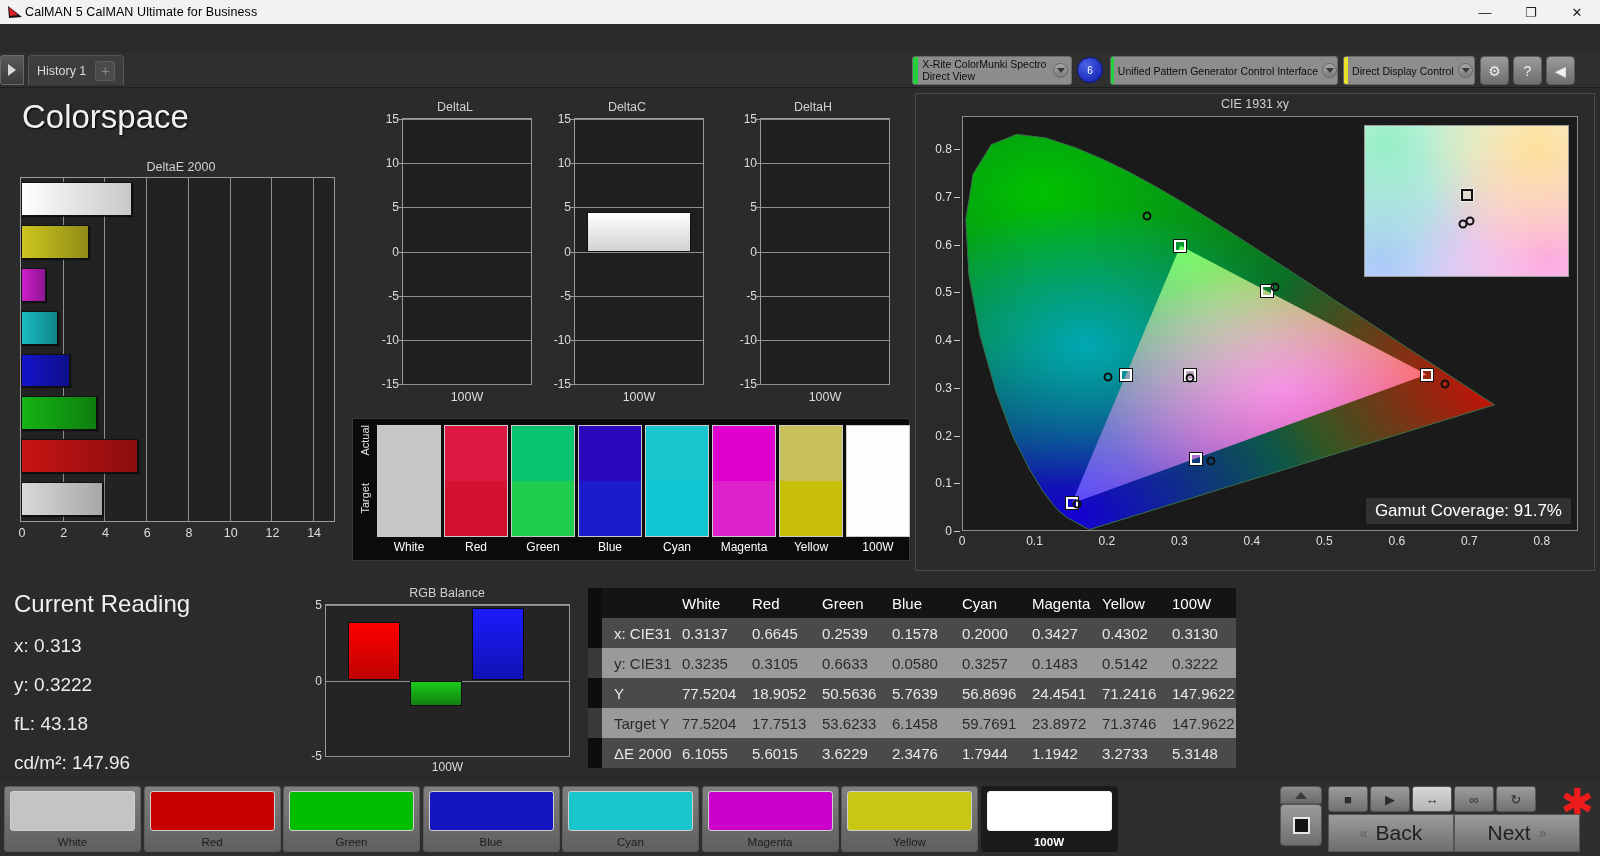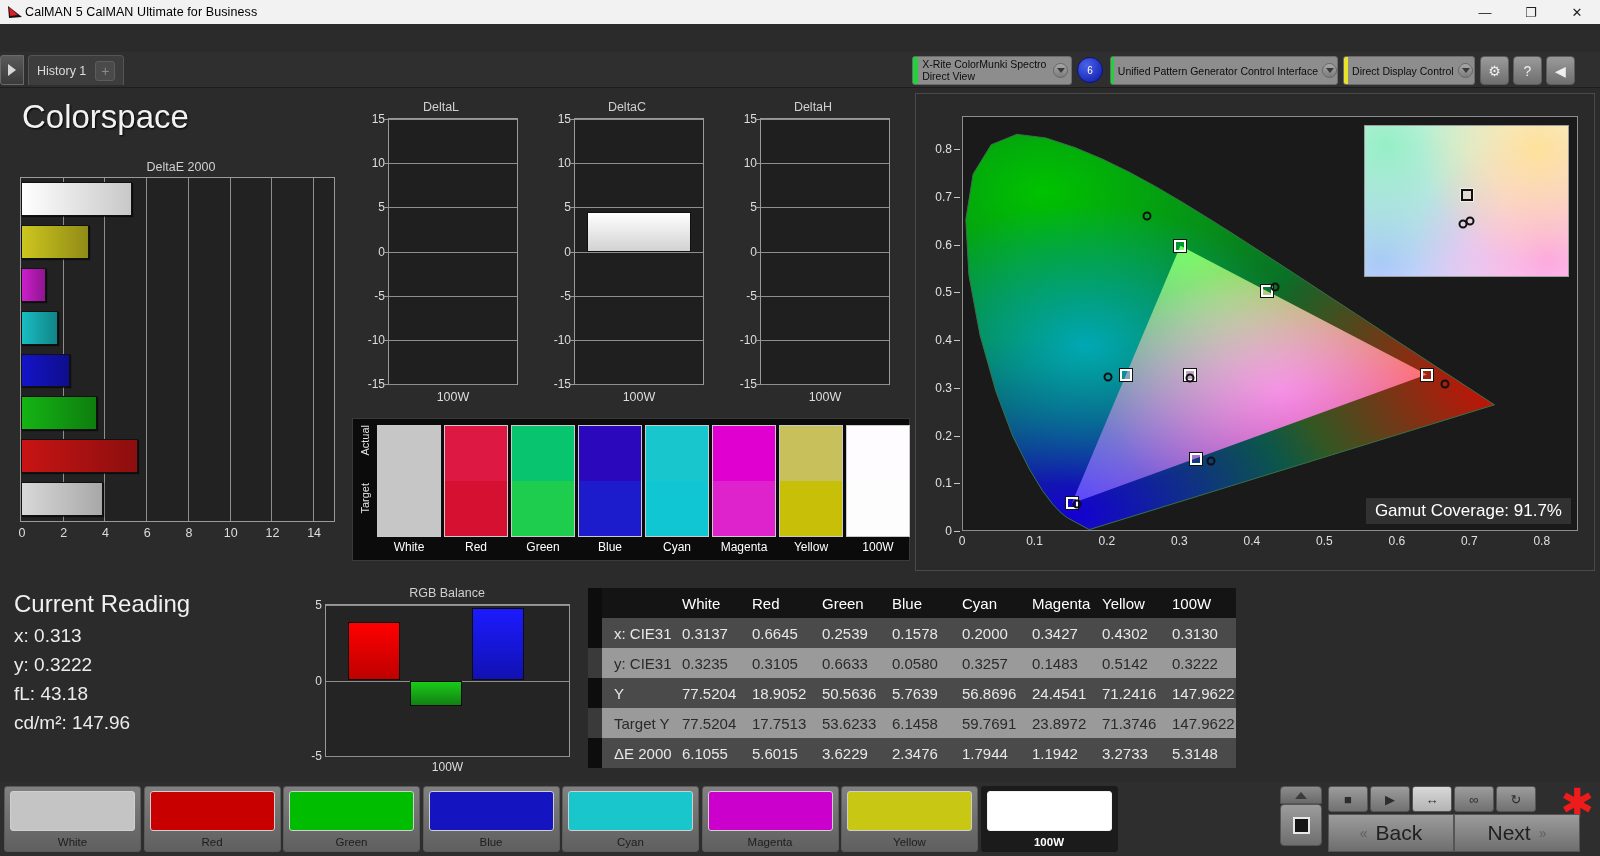--- a/index.html
+++ b/index.html
@@ -175,21 +175,21 @@
   .mk-ci{ position:absolute; width:9px; height:9px; border-radius:50%; border:2px solid #101010;
           transform:translate(-50%,-50%); }
   .gamut{
     position:absolute; right:6px; bottom:6px; background:rgba(52,52,52,.9);
     padding:3px 9px; font-size:17px; color:#fff;
   }
 
   
   .reading{ position:absolute; left:14px; top:590px; width:280px; }
   .reading h2{ font-size:24px; font-weight:normal; color:#f0f0f0; margin-bottom:6px; }
-  .reading .row{ font-size:19px; color:#ececec; margin-top:7px; }
+  .reading .row{ font-size:19px; color:#ececec; margin-top:17px; }
 
   
   .rgbb{ position:absolute; left:316px; top:586px; width:262px; height:192px; }
   .rgbb .ttl{ position:absolute; top:0; width:100%; }
   .rgbb .plot{ position:absolute; left:9px; top:18px; width:245px; height:153px;
                background:#242424; border:1px solid #9a9a9a; }
   .rgbb .hl{ position:absolute; left:0; right:0; height:1px; background:#8e8e8e; }
   .rgbb .yl{ position:absolute; right:100%; margin-right:4px; font-size:12px; color:#ddd; transform:translateY(-50%); }
   .rgbb .bar{ position:absolute; width:52px; border:1px solid #0d0d0d; }
   .rgbb .foot{ position:absolute; top:174px; left:9px; width:245px; text-align:center; font-size:12px; color:#ddd; }
@@ -328,21 +328,21 @@
         <span style="left: 43.7333px;">2</span>
         <span style="left: 85.4667px;">4</span>
         <span style="left: 127.2px;">6</span>
         <span style="left: 168.933px;">8</span>
         <span style="left: 210.667px;">10</span>
         <span style="left: 252.4px;">12</span>
         <span style="left: 294.133px;">14</span>
       </div>
   </div>
 
-  <div class="dlch" id="dlch-1" style="left:356px;">
+  <div class="dlch" id="dlch-1" style="left:370px;">
     <div class="panel-title ttl">DeltaL</div>
     <div class="plot">
         <div class="hline" style="top: 0px;"></div>
         <div class="yl" style="top: 0px;">15</div>
         <div class="tick" style="top: 0px;"></div>
         <div class="hline" style="top: 44.1667px;"></div>
         <div class="yl" style="top: 44.1667px;">10</div>
         <div class="tick" style="top: 44.1667px;"></div>
         <div class="hline" style="top: 88.3333px;"></div>
         <div class="yl" style="top: 88.3333px;">5</div>
@@ -475,20 +475,21 @@
       <div class="sw-col" style="left: 493px;">
         <div class="chip">
           <div class="a" style="background: rgb(255, 252, 255);"></div>
           <div class="t" style="background: rgb(253, 253, 253);"></div>
         </div>
         <div class="lbl">100W</div>
       </div>
     </div>
 
   <div class="cie">
+    <div class="panel-title cie-ttl">CIE 1931 xy</div>
     <div class="cie-yax" id="cie-yax">
         <span style="top: 415px;">0</span>
         <i style="top: 415px;"></i>
         <span style="top: 367.299px;">0.1</span>
         <i style="top: 367.299px;"></i>
         <span style="top: 319.598px;">0.2</span>
         <i style="top: 319.598px;"></i>
         <span style="top: 271.897px;">0.3</span>
         <i style="top: 271.897px;"></i>
         <span style="top: 224.195px;">0.4</span>

